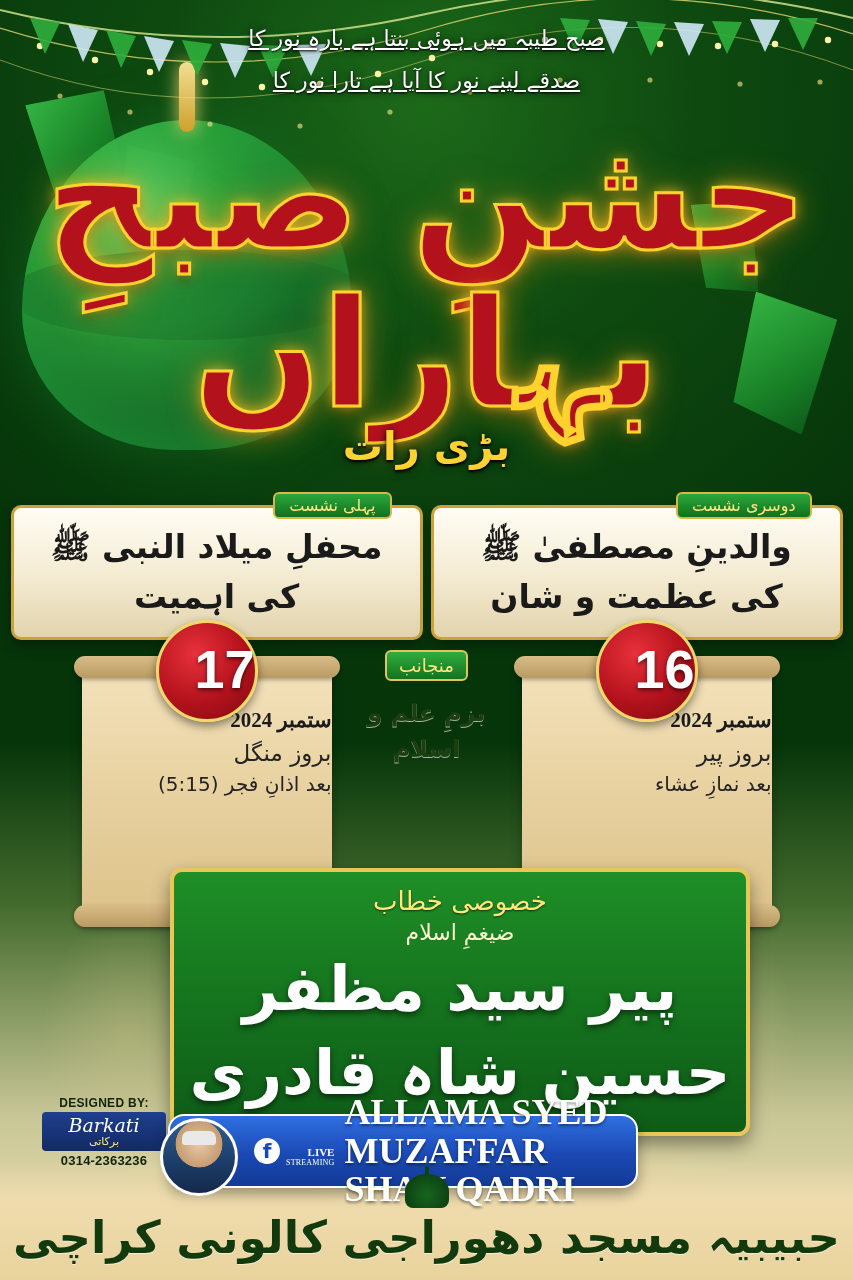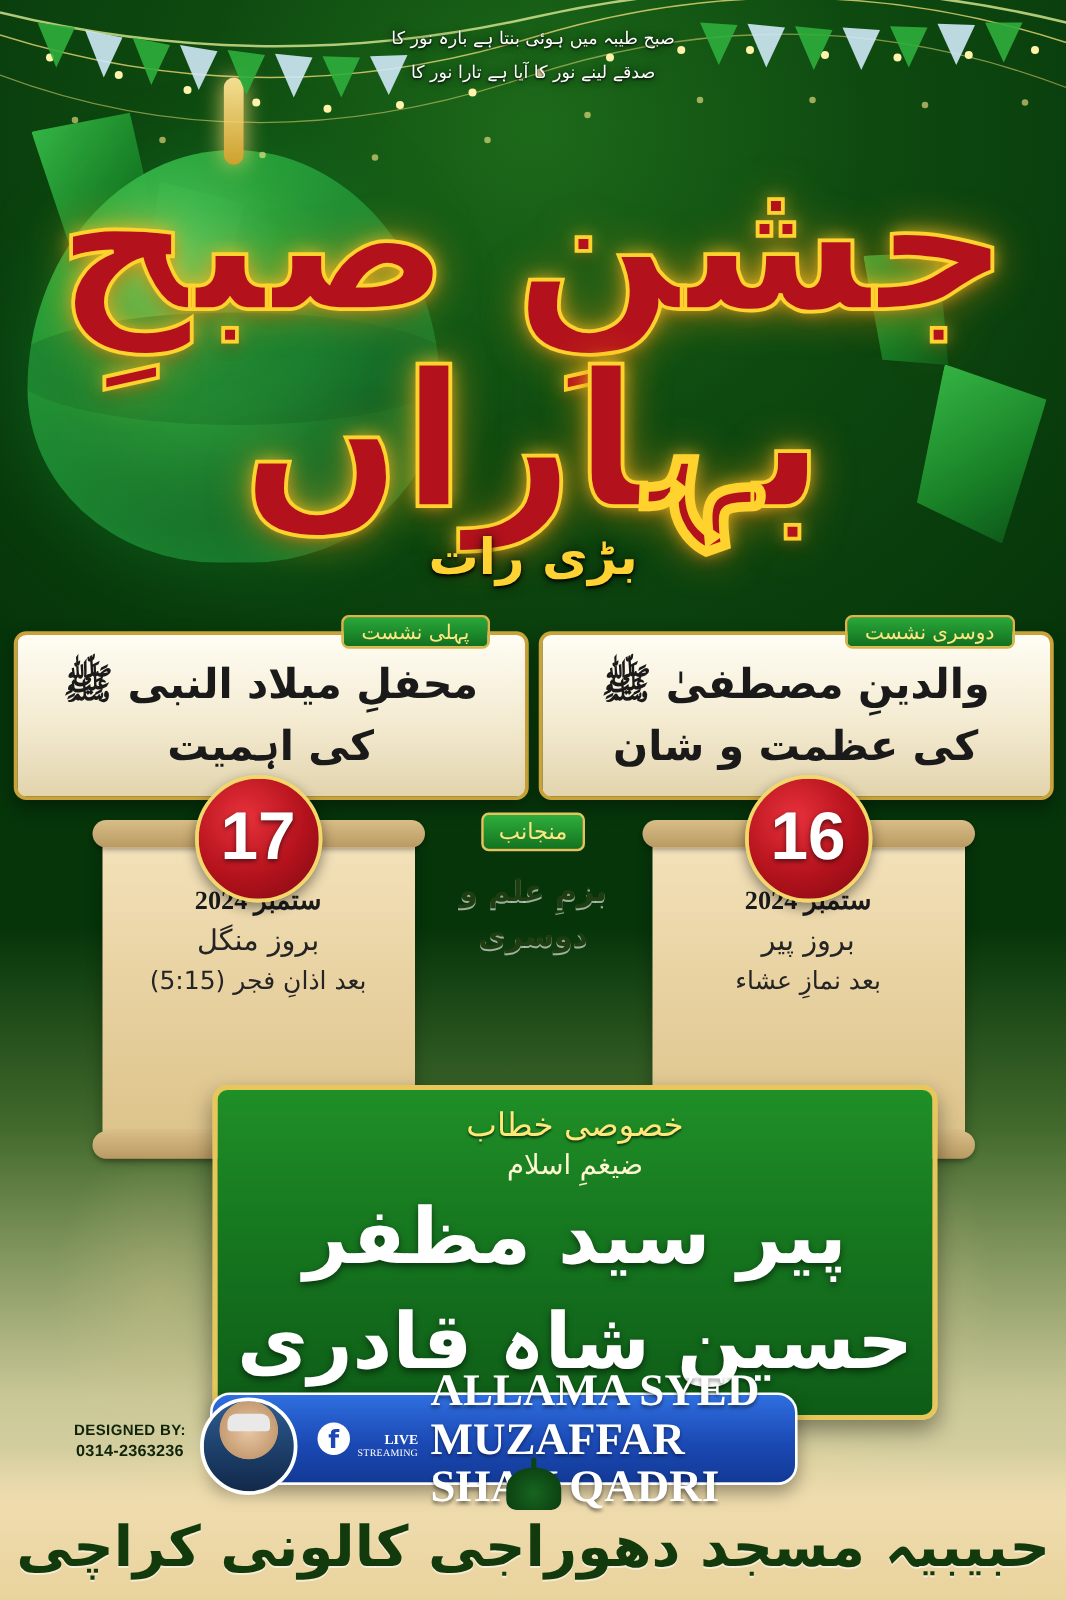--- a/index.html
+++ b/index.html
@@ -114,24 +114,25 @@
   .couplet {
     position: absolute;
     top: 18px;
     left: 0; right: 0;
     text-align: center;
     color: #fff;
     direction: rtl;
     text-shadow: 0 0 8px rgba(0,0,0,.75), 0 1px 2px #000;
   }
   .couplet .line {
-    font-size: 14px;
+    font-size: 22px;
     line-height: 1.9;
     font-family: "DejaVu Sans", sans-serif;
     letter-spacing: .5px;
+    text-decoration: underline;
   }
   
   .title-wrap {
     position: absolute;
     top: 118px;
     left: 0; right: 0;
     text-align: center;
     direction: rtl;
   }
   .title-main {
@@ -213,21 +214,20 @@
     position: relative;
     width: 250px;
     height: 215px;
     margin-top: 22px;
     background: linear-gradient(180deg, #f4e3bd 0%, #e9d3a3 45%, #dcc289 100%);
     border: 2px solid #c4a濃;
     border-color: #c2a56e;
     border-radius: 6px;
     box-shadow: 0 6px 12px rgba(0,0,0,.3);
     direction: rtl;
-    text-align: center;
     padding-top: 44px;
   }
   .scroll:before, .scroll:after {
     content: "";
     position: absolute;
     left: -8px; right: -8px;
     height: 22px;
     background: linear-gradient(180deg, #d9bd86, #b99a63);
     border-radius: 11px;
     box-shadow: 0 2px 4px rgba(0,0,0,.3);
@@ -572,41 +572,45 @@
   <div class="scrolls">
     <div class="scroll">
       <div class="badge">16</div>
       <div class="month">ستمبر 2024</div>
       <div class="day">بروز پیر</div>
       <div class="time">بعد نمازِ عشاء</div>
     </div>
 
     <div class="middle-note">
       <span class="chip">منجانب</span>
-      <div class="mtxt">بزمِ علم و دوسری</div>
+      <div class="mtxt">بزمِ علم و اسلام</div>
     </div>
 
     <div class="scroll">
       <div class="badge">17</div>
       <div class="month">ستمبر 2024</div>
       <div class="day">بروز منگل</div>
       <div class="time">بعد اذانِ فجر (5:15)</div>
     </div>
   </div>
 
   <div class="speaker-panel">
     <div class="khitab">خصوصی خطاب</div>
     <div class="title-small">ضیغمِ اسلام</div>
     <div class="name">پیر سید مظفر حسین شاہ قادری</div>
   </div>
 
   <div class="sand"></div>
 
   <div class="designer">
     <div class="dby">DESIGNED BY:</div>
+    <div class="card">
+      <div class="brand">Barkati</div>
+      <div class="brand-ur">برکاتی</div>
+    </div>
     <div class="phone">0314-2363236</div>
   </div>
 
   <div class="livebar">
     <div class="speaker-photo">
       <div class="cap"></div>
     </div>
     <div class="fb">f</div>
     <div class="live-lbl">
       <div>LIVE</div>

